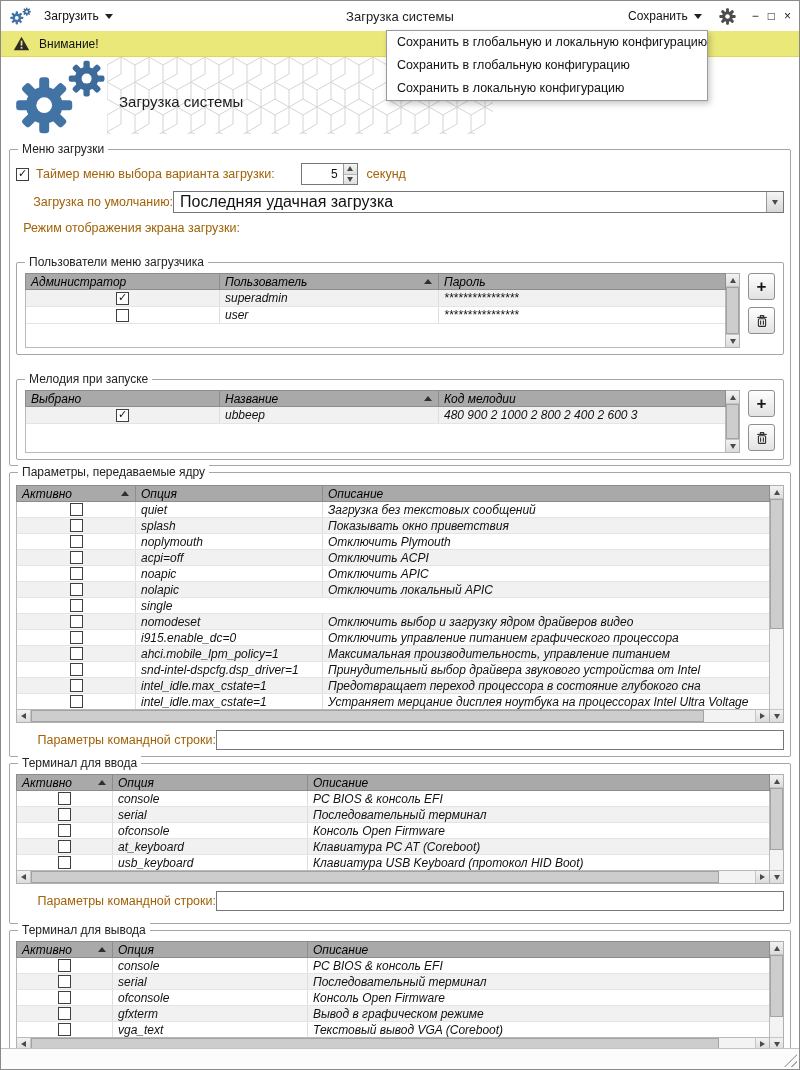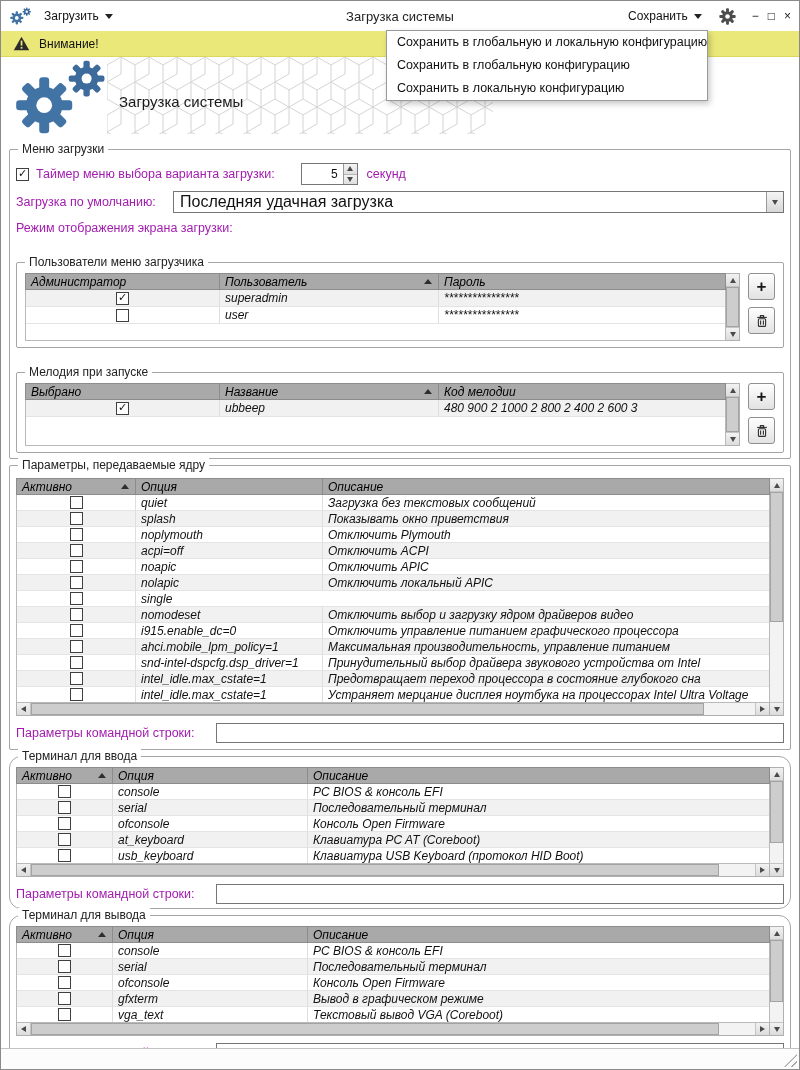--- a/index.html
+++ b/index.html
@@ -27,27 +27,27 @@
   .biggears { position:absolute; left:10px; top:2px; }
   .apptitle { position:absolute; left:118px; top:36px; font-size:15px; color:#1a1a1a; }
 
   
   .savemenu { position:absolute; left:385px; top:29px; width:322px; background:#fff; border:1px solid #9a9a9a; box-shadow:2px 3px 6px rgba(0,0,0,.22); z-index:50; }
   .mi { height:23px; line-height:23px; padding:0 10px; font-size:12.5px; white-space:nowrap; cursor:default; }
 
   
   .content { padding:0 8px; }
   .group { position:relative; border:1px solid #a6a6a6; border-radius:2px; margin-top:6px; padding:12px 6px 5px; background:#fff; }
-  .group.tight { padding-top:10px; padding-bottom:3px;border-radius:12px; }
+  .group.tight { padding-top:10px; padding-bottom:11px; }
   .group-title { position:absolute; top:-8px; left:8px; background:#fff; padding:0 4px; font-size:12px; color:#222; }
   .subgroup { position:relative; border:1px solid #a6a6a6; border-radius:2px; margin-top:24px; padding:10px 8px 6px; }
 
   .frow { display:flex; align-items:center; height:24px; }
   .crow { display:flex; align-items:center; height:20px; margin-top:6px; }
-  .lbl { font-size:12.5px; color:#a21caf; white-space:nowrap; }
+  .lbl { font-size:12.5px; color:#a16207; white-space:nowrap;text-align:right; }
   .w158 { width:157px; flex:none; }
   .w224 { width:224px; flex:none; }
 
   
   .cb { width:13px; height:13px; flex:none; border:1px solid #3f3f3f; background:#fff; display:inline-flex; align-items:center; justify-content:center; font-size:11px; line-height:1; }
   .cb.checked::after { content:"✓"; font-weight:bold; margin-top:-1px; color:#111; }
 
   
   .spin { width:57px; height:22px; border:1px solid #767676; background:#fff; position:relative; margin-left:26px; margin-right:9px; flex:none; }
   .spin .val { position:absolute; right:19px; top:0; bottom:0; display:flex; align-items:center; }
@@ -252,21 +252,21 @@
                     <span>Администратор</span>
                   </div>
                 <div class="th u-c2">
                     <span>Пользователь</span>
                     <span class="sort-up"></span>
                   </div>
                 <div class="th u-c3">
                     <span>Пароль</span>
                   </div>
               </div>
-              <div class="tbody gray-odd" style="height:51px">
+              <div class="tbody gray-odd" style="height:58px">
                 <div class="trow">
                     <div class="td u-c1 ctr">
                       <span class="cb checked"></span>
                     </div>
                     <div class="td u-c2">superadmin</div>
                     <div class="td u-c3">****************</div>
                   </div>
                   <div class="trow">
                     <div class="td u-c1 ctr">
                       <span class="cb"></span>

